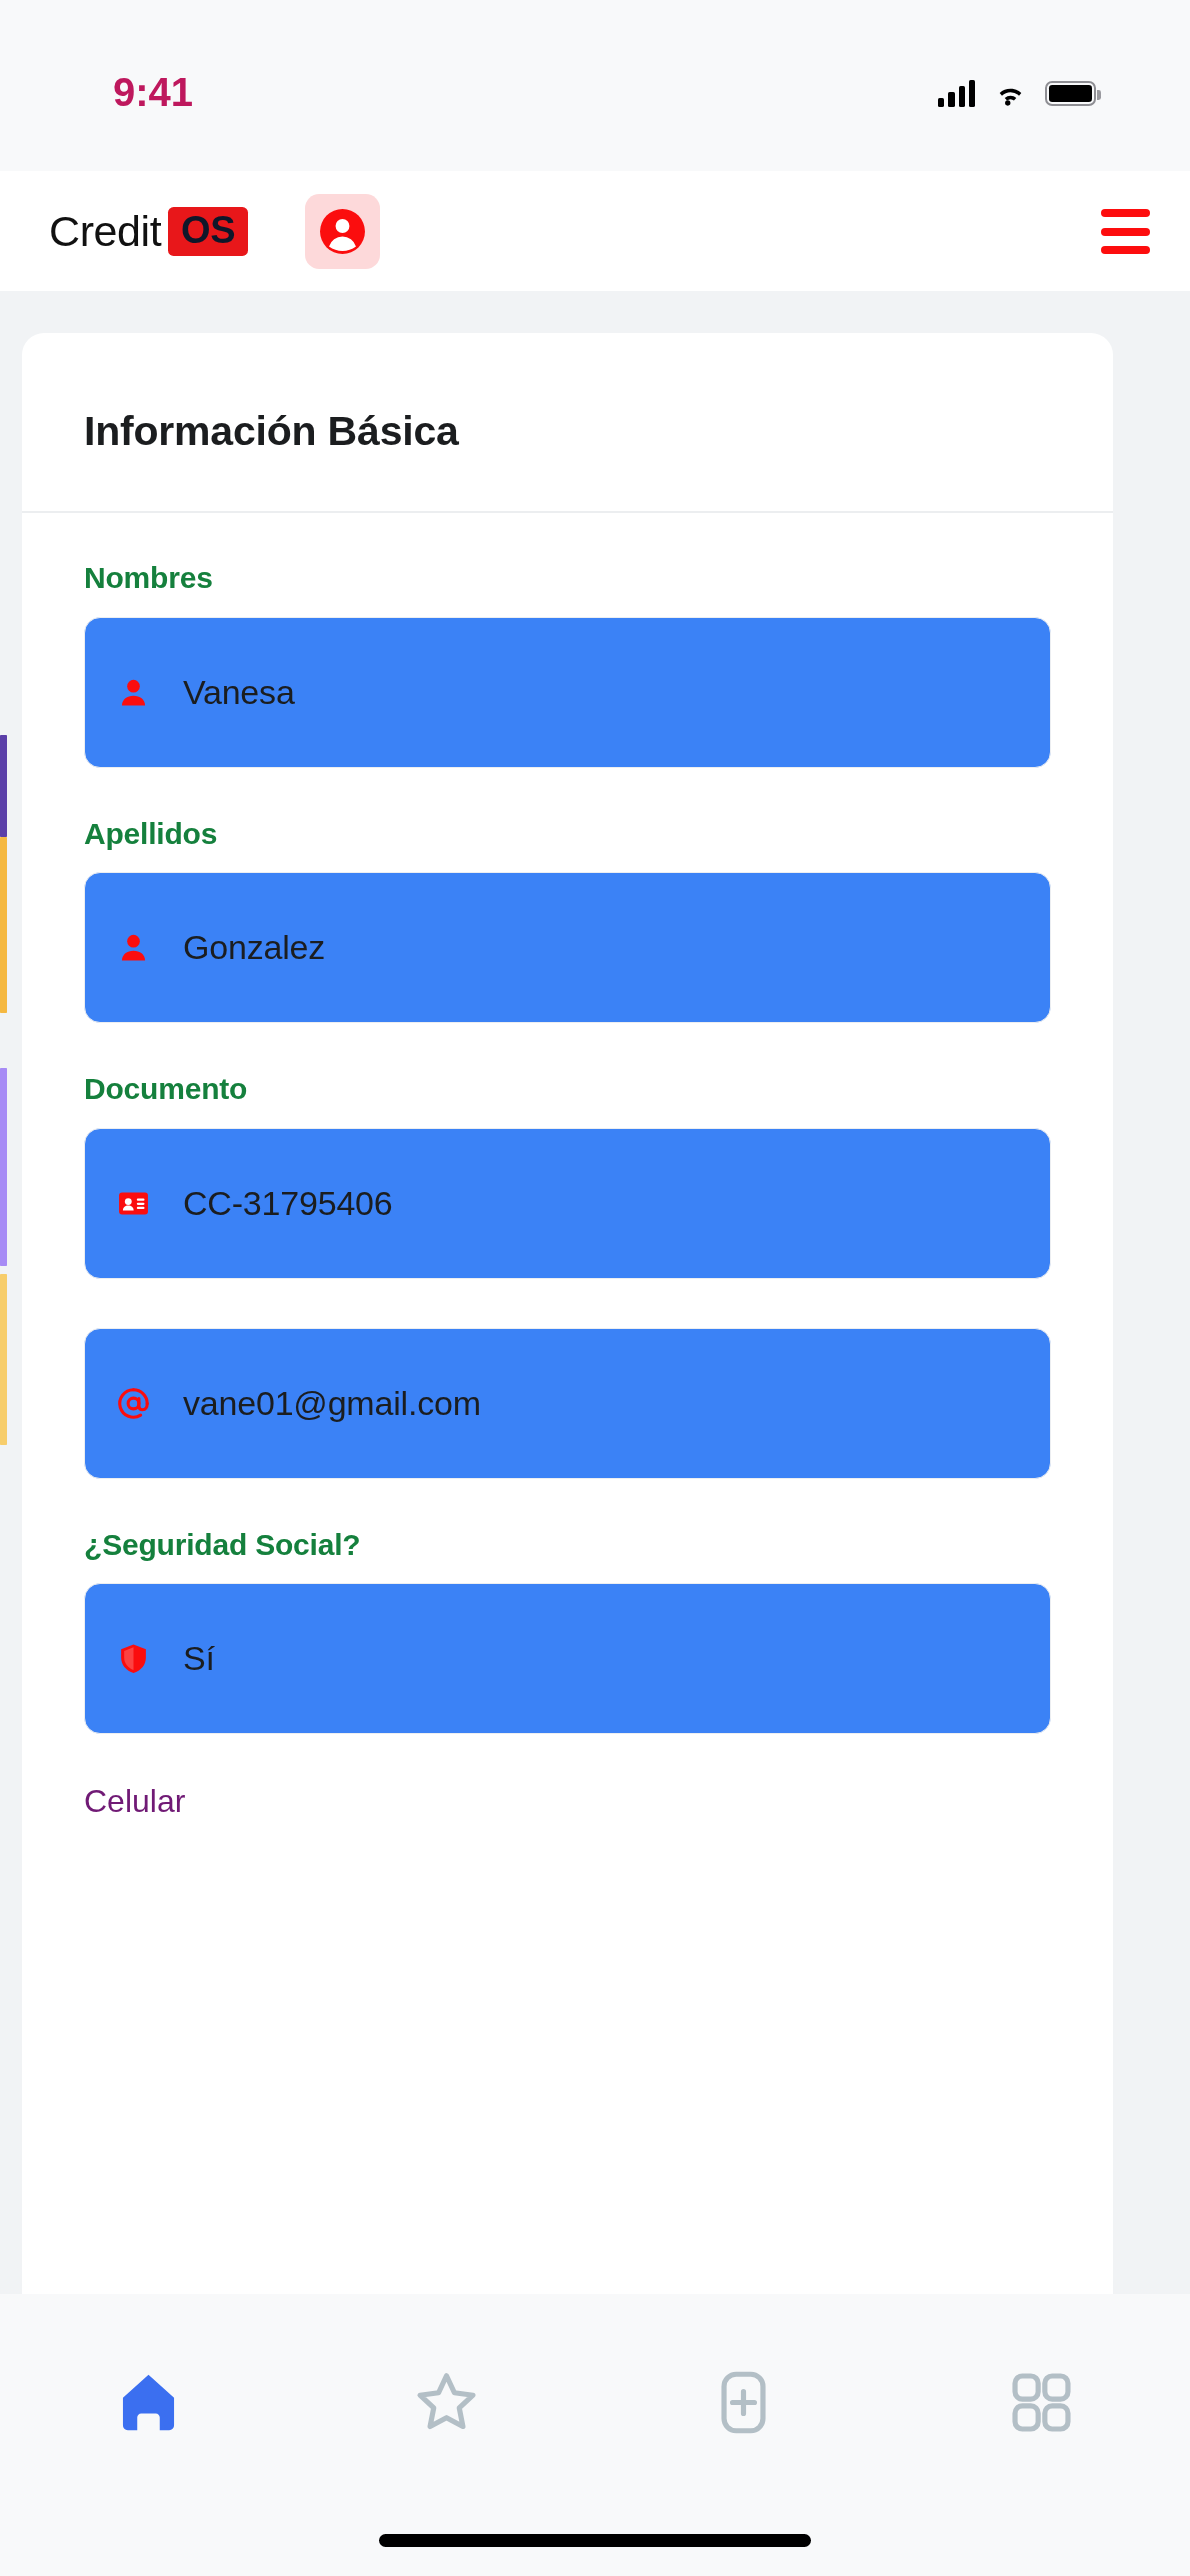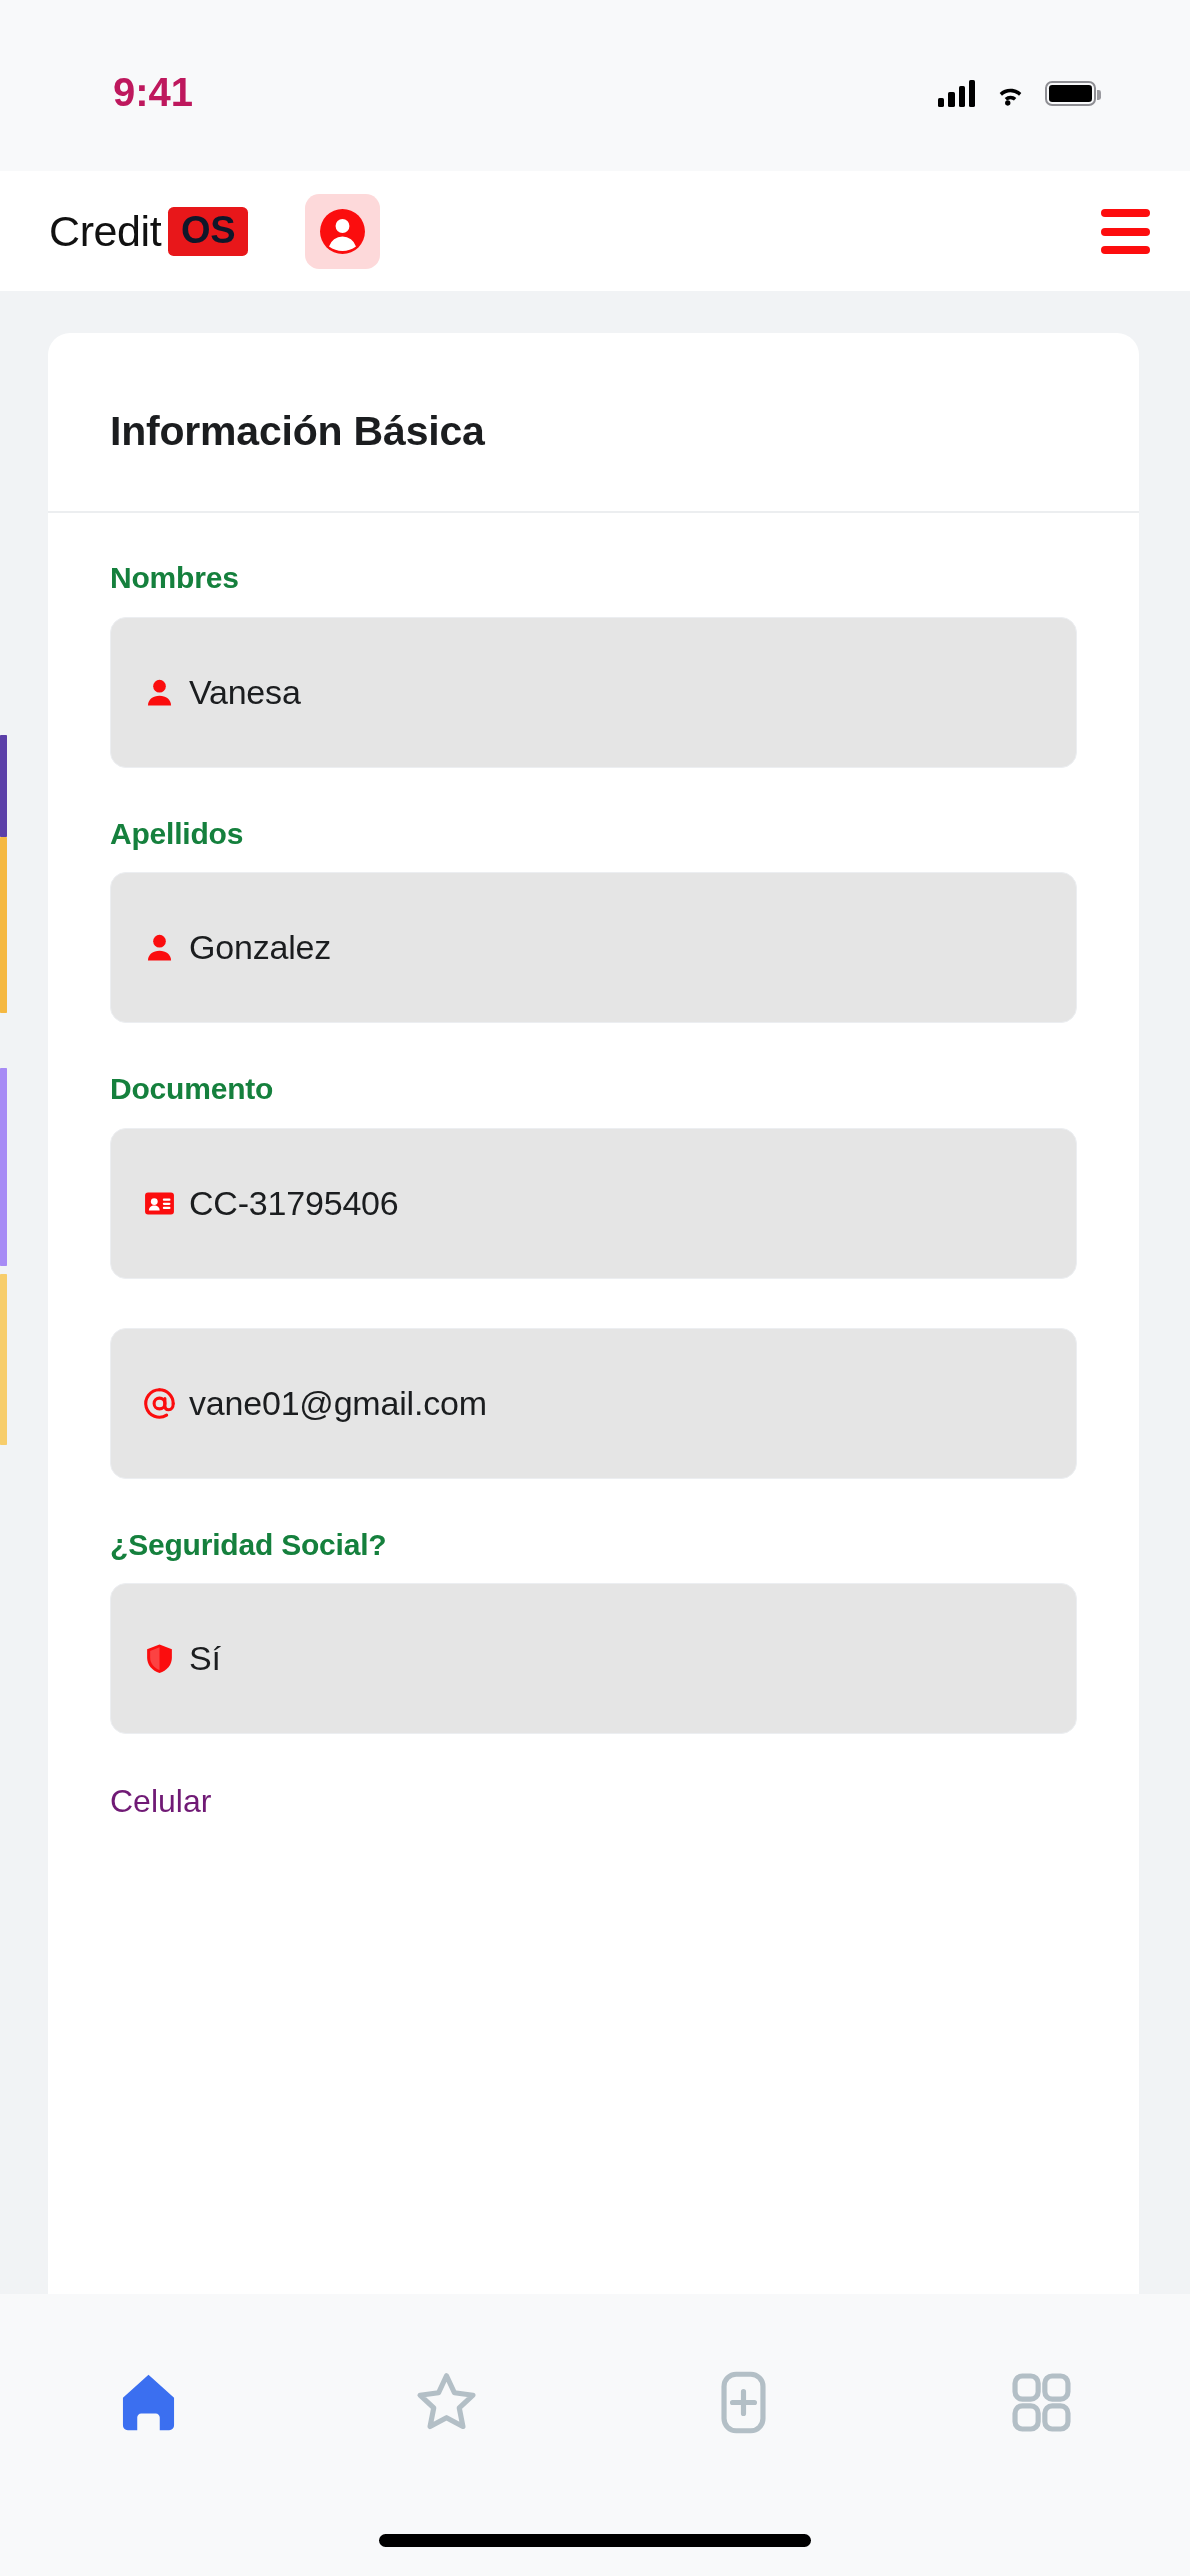--- a/index.html
+++ b/index.html
@@ -147,21 +147,21 @@
     overflow: hidden;
   }
 
   
   .edge-slivers { position: absolute; left: 0; top: 0; width: 8px; height: 100%; }
   .sliver { position: absolute; left: 0; width: 7.1px; border-radius: 0.8px; }
 
   .card {
     position: absolute;
     top: 42px;
-    left: 48px;
+    left: 22px;
     width: 1091px;
     min-height: 2062px;
     background: #ffffff;
     border-radius: 22px 22px 0 0;
   }
 
   .card-title {
     font-size: 41px;
     font-weight: 700;
     color: #1b1d1f;
@@ -182,25 +182,25 @@
     font-size: 30px;
     font-weight: 700;
     color: #15803d;
     letter-spacing: -0.2px;
     margin-bottom: 21.4px;
   }
   .field-box {
     height: 151px;
     border: 1.6px solid #eceef1;
     border-radius: 16px;
-    background: #e5e5e5;
+    background: #3b82f6;
     display: flex;
     align-items: center;
     padding: 0 30px;
-    gap: 12px;
+    gap: 32px;
   }
   .field-icon {
     width: 36px;
     height: 36px;
     flex: none;
     display: flex;
     align-items: center;
     justify-content: center;
   }
   .field-value {

